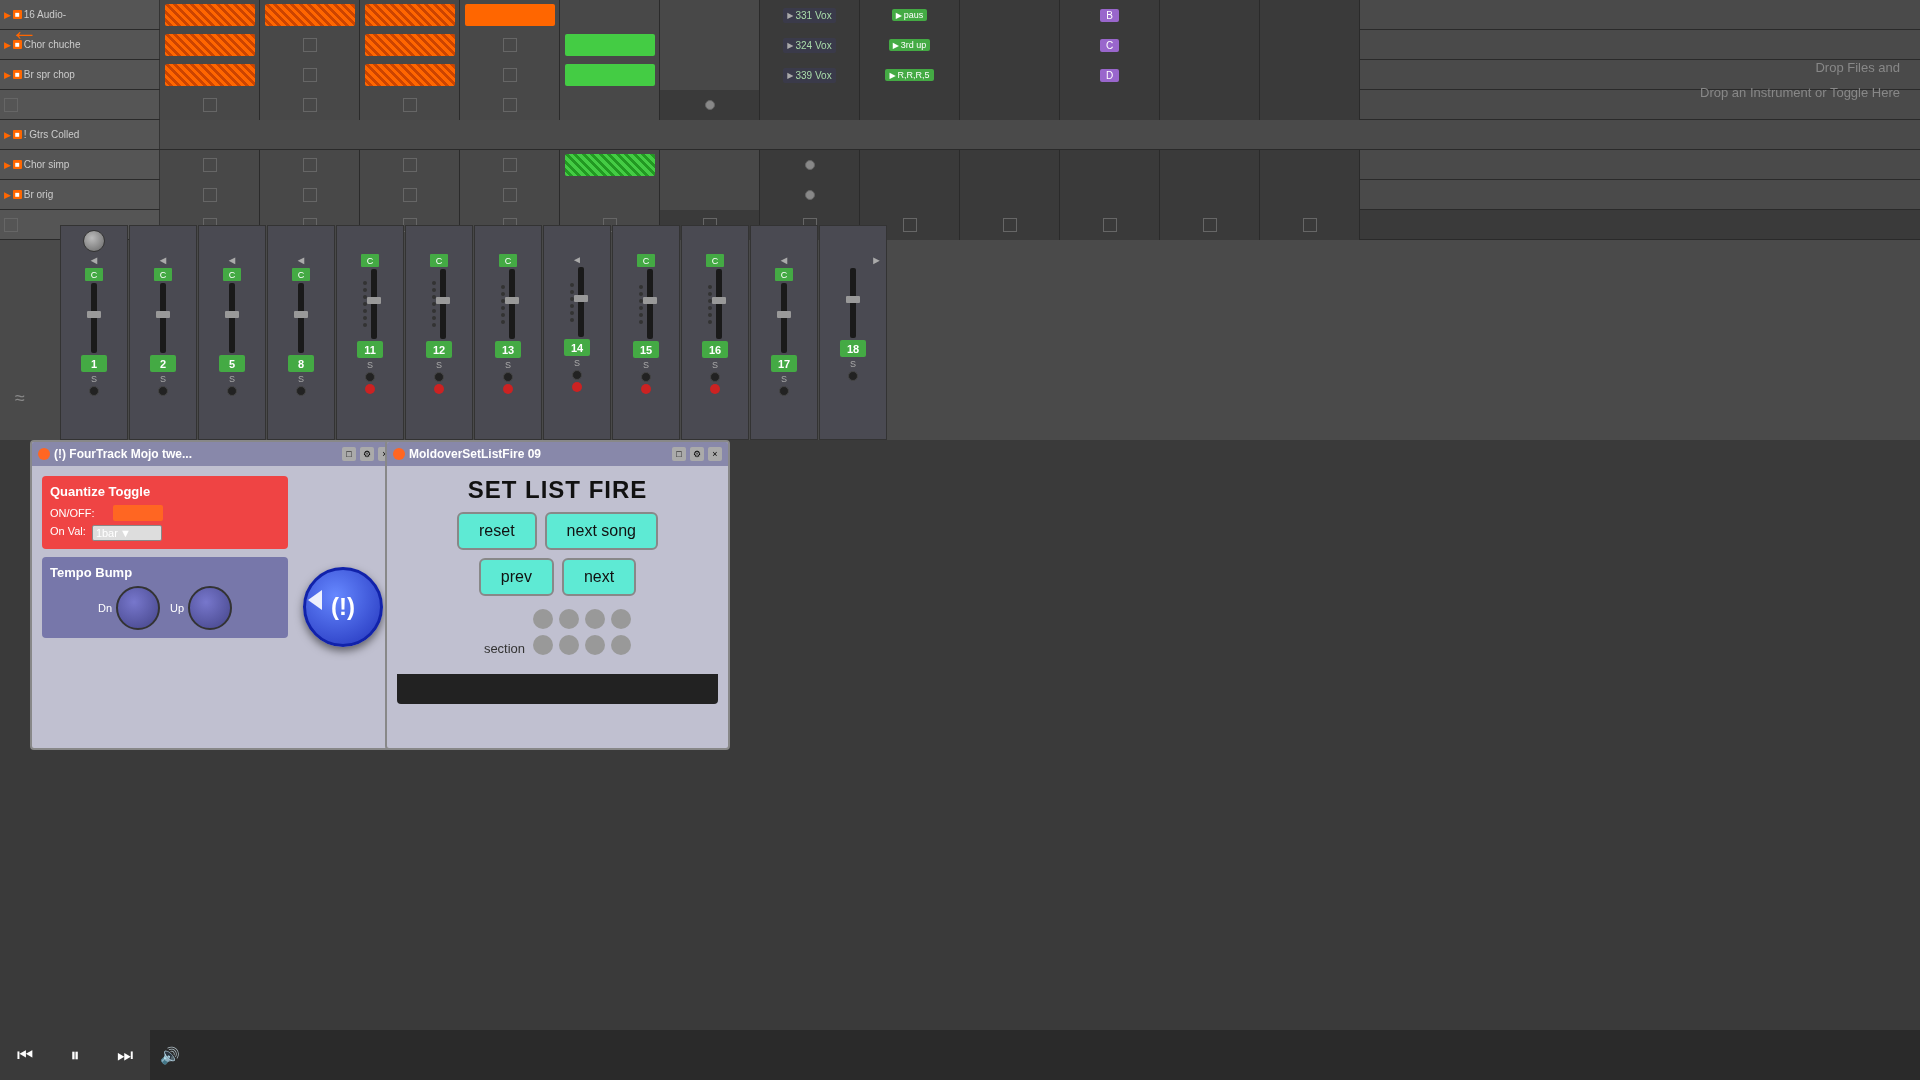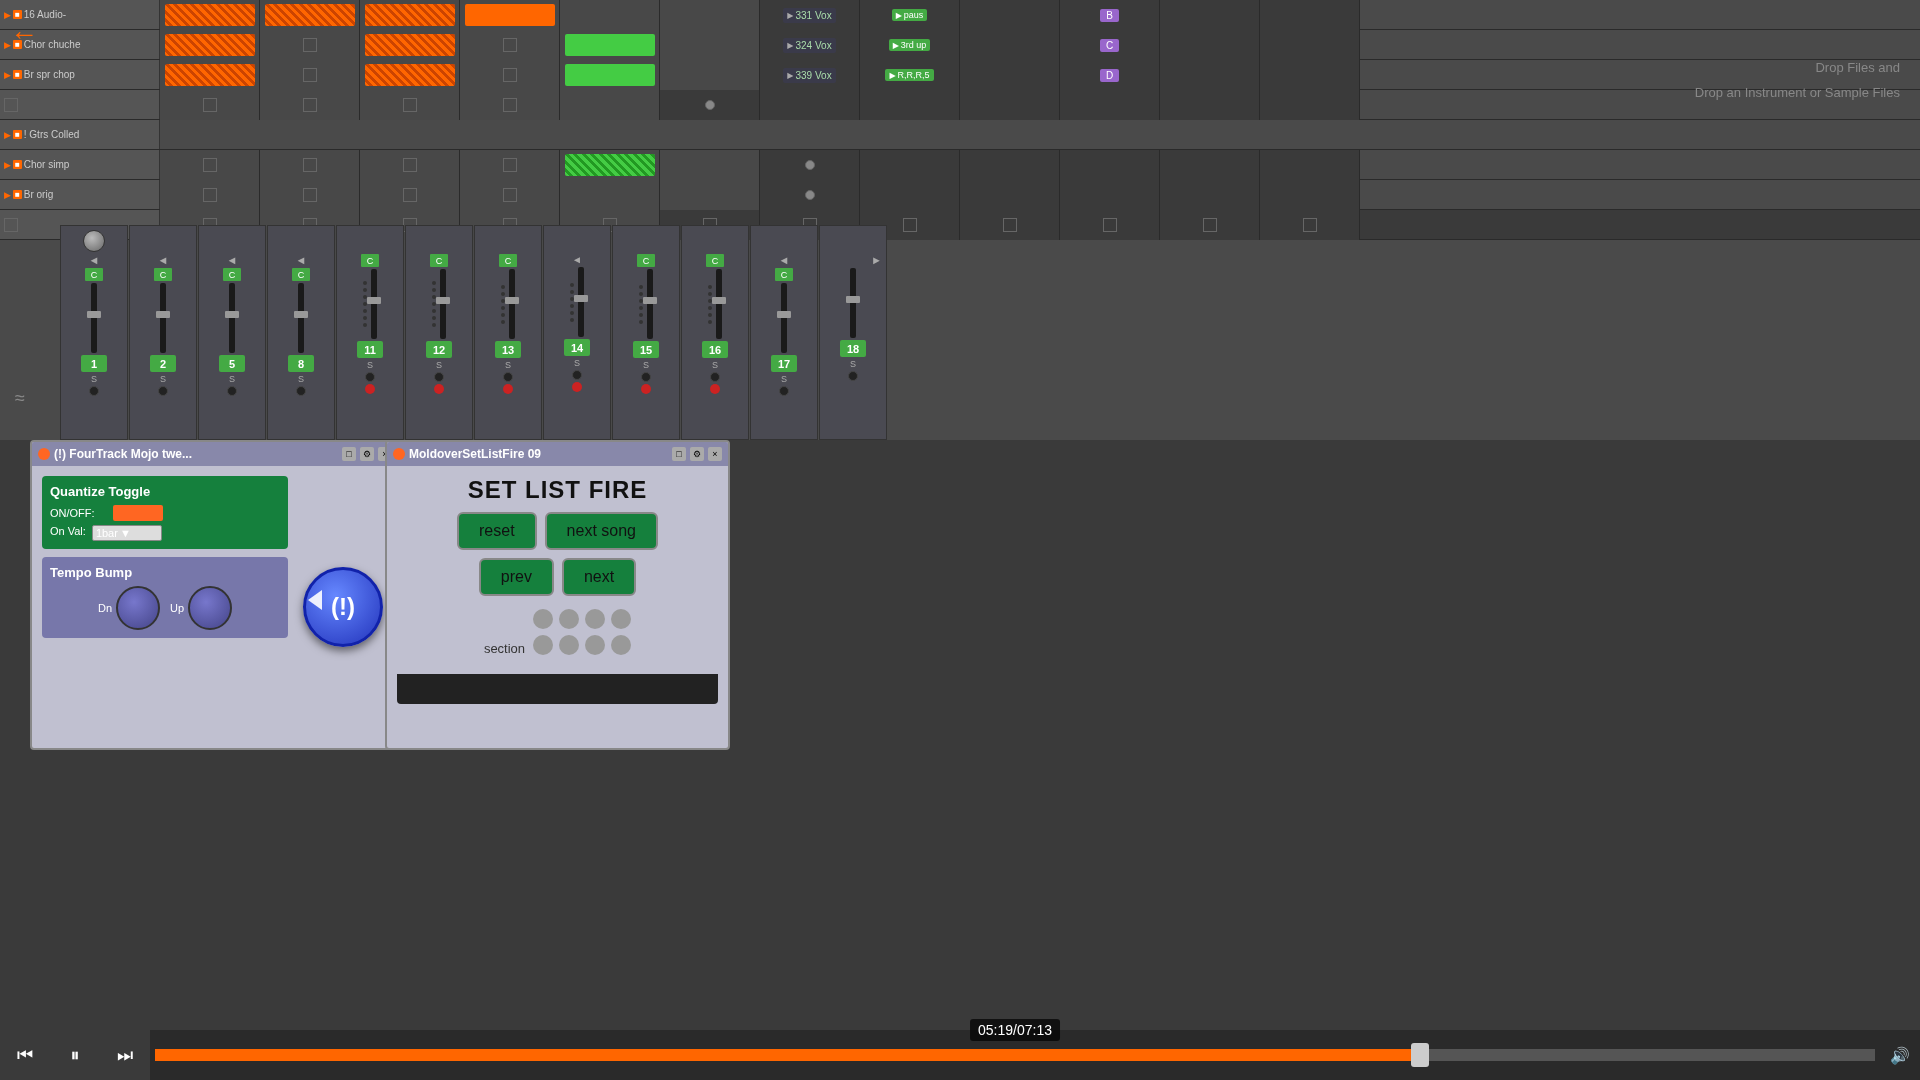--- a/index.html
+++ b/index.html
@@ -197,21 +197,21 @@
     }
 
     .plugin-left {
       flex: 1;
       display: flex;
       flex-direction: column;
       gap: 8px;
     }
 
     .plugin-section {
-      background: #15803d;
+      background: #ef4444;
       border-radius: 4px;
       padding: 8px;
       color: white;
     }
 
     .plugin-section-title {
       font-size: 13px;
       font-weight: bold;
       color: white;
       margin-bottom: 6px;
@@ -348,21 +348,21 @@
       letter-spacing: 1px;
       text-align: center;
     }
 
     .setlist-btn-row {
       display: flex;
       gap: 8px;
     }
 
     .setlist-btn {
-      background: #15803d;
+      background: #5eead4;
       border: 2px solid #888;
       border-radius: 6px;
       padding: 8px 20px;
       font-size: 16px;
       cursor: pointer;
       color: #111;
       font-weight: normal;
       text-align: center;
     }
 
@@ -1129,21 +1129,21 @@
       </div>
       <div class="ch-num">18</div>
       <div class="ch-s">S</div>
       <div class="ch-dot-black"></div>
     </div>
 
   </div>
 
   <div class="squiggle-icon">≈</div>
 
-  <div class="drop-zone-text2">Drop an Instrument or Sample Files</div>
+  <div class="drop-zone-text2">Drop an Instrument or Toggle Here</div>
 
 </div>
 
 <div id="fourtrack-window">
   <div class="plugin-titlebar">
     <div class="plugin-title-dot"></div>
     <span class="plugin-title-text">(!) FourTrack Mojo twe...</span>
     <div class="plugin-title-btn">□</div>
     <div class="plugin-title-btn">⚙</div>
     <div class="plugin-title-btn">×</div>
@@ -1224,25 +1224,19 @@
 </div>
 
 <div id="transport-bar">
 
   <button class="transport-btn">⏮</button>
 
   <button class="transport-btn">⏸</button>
 
   <button class="transport-btn">⏭</button>
 
-  <div id="progress-bar-container">
-    <div id="progress-bar-fill" style="width: 73%;"></div>
-    <div id="progress-handle" style="left: 73%;"></div>
-
-    <div id="time-display">05:19/07:13</div>
-  </div>
 
   <div style="width:40px;height:50px;display:flex;align-items:center;justify-content:center;color:#888;font-size:16px;">🔊</div>
 </div>
 
 <div id="cursor">
   <div style="width:0;height:0;border-top:10px solid transparent;border-bottom:10px solid transparent;border-right:14px solid white;opacity:0.9;"></div>
 </div>
 
 </body></html>

